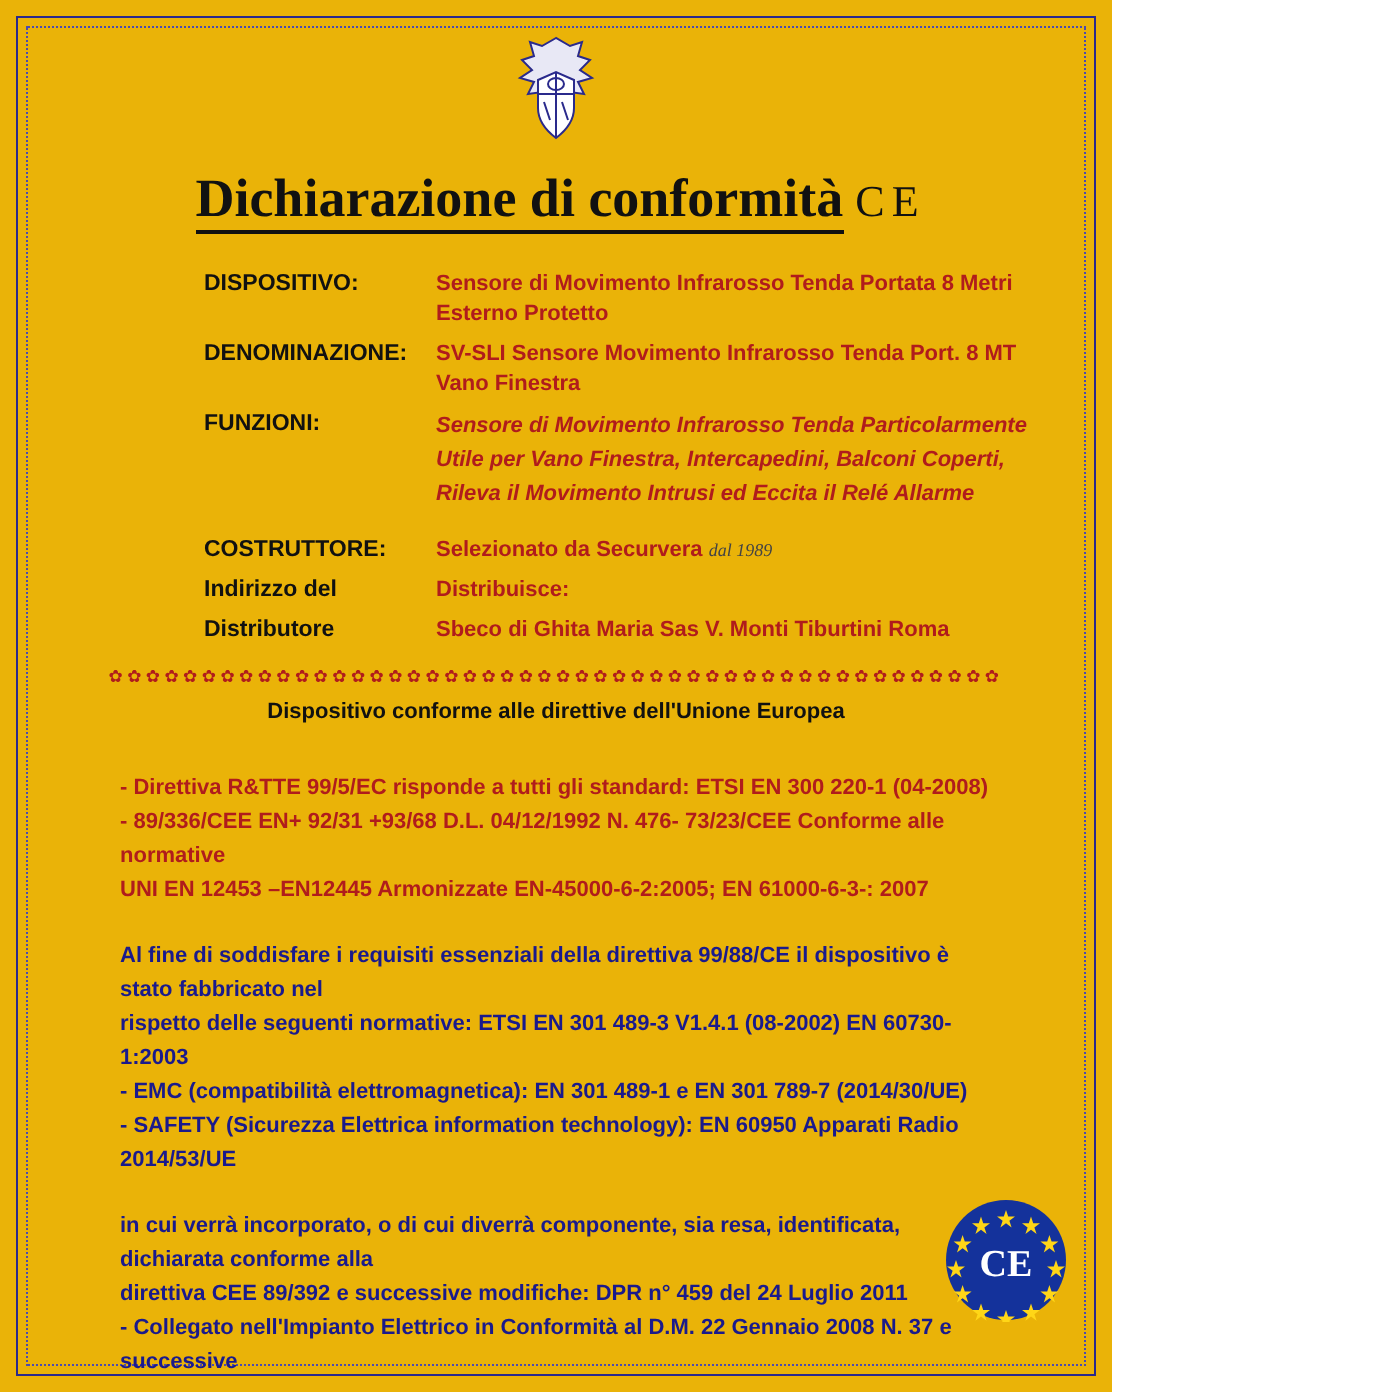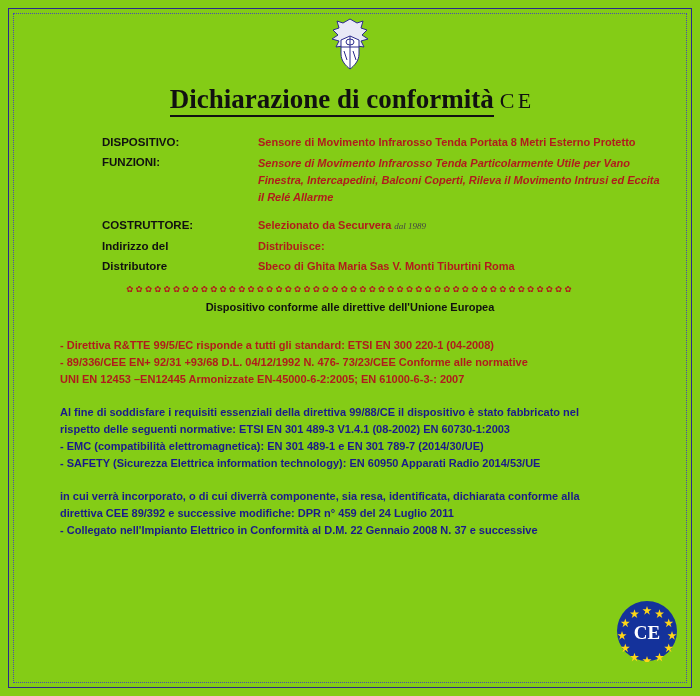--- a/index.html
+++ b/index.html
@@ -9,24 +9,24 @@
   }
   body {
     width: 700px;
     height: 696px;
     font-family: "Liberation Sans", sans-serif;
     color: #1a1a6e;
     overflow: hidden;
   }
   .page {
     position: relative;
-    width: 700px;
+    width: 556px;
     height: 696px;
     box-sizing: border-box;
-    background: #84cc16;
+    background: #eab308;
   }
   
   .border-outer {
     position: absolute;
     left: 8px; top: 8px; right: 8px; bottom: 8px;
     border: 1px solid #2a2a8c;
   }
   .border-inner {
     position: absolute;
     left: 13px; top: 13px; right: 13px; bottom: 13px;
@@ -76,21 +76,20 @@
   .fields {
     margin-top: 20px;
     padding-left: 80px;
     padding-right: 10px;
   }
   .frow {
     display: flex;
     align-items: flex-start;
     margin-bottom: 5px;
     line-height: 15px;
-    gap: 40px;
   }
   .flabel {
     font-size: 11.5px;
     font-weight: bold;
     color: #111111;
     width: 116px;
     flex: 0 0 116px;
     white-space: nowrap;
   }
   .fvalue {
@@ -239,20 +238,24 @@
     </div>
 
     <div class="title-row">
       <span class="title">Dichiarazione di conformità</span><span class="ce-title">C E</span>
     </div>
 
     <div class="fields">
       <div class="frow">
         <div class="flabel">DISPOSITIVO:</div>
         <div class="fvalue">Sensore di Movimento Infrarosso Tenda Portata 8 Metri Esterno Protetto</div>
+      </div>
+      <div class="frow">
+        <div class="flabel">DENOMINAZIONE:</div>
+        <div class="fvalue">SV-SLI Sensore Movimento Infrarosso Tenda Port. 8 MT Vano Finestra</div>
       </div>
       <div class="frow">
         <div class="flabel">FUNZIONI:</div>
         <div class="fvalue-wrap">Sensore di Movimento Infrarosso Tenda Particolarmente Utile per Vano Finestra, Intercapedini, Balconi Coperti, Rileva il Movimento Intrusi ed Eccita il Relé Allarme</div>
       </div>
 
       <div class="spacer-sm"></div>
 
       <div class="frow">
         <div class="flabel">COSTRUTTORE:</div>

